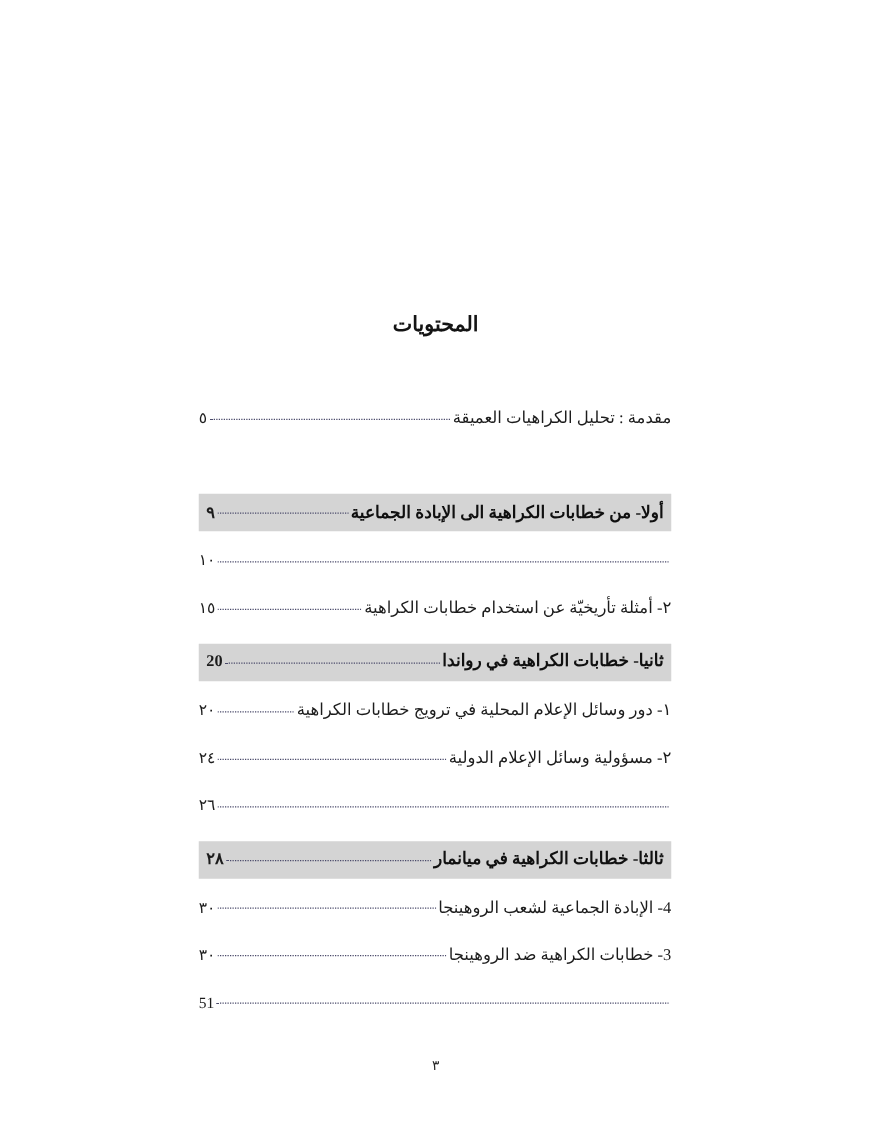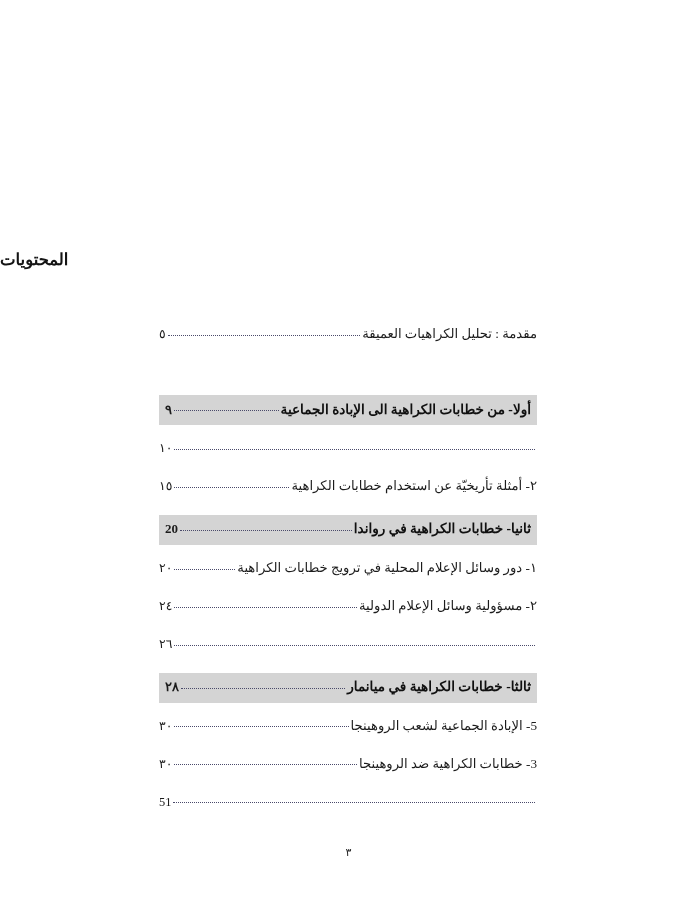--- a/index.html
+++ b/index.html
@@ -23,21 +23,21 @@
     height: 901px;
     box-sizing: border-box;
   }
 
   
   .doc-title {
     position: absolute;
     top: 250px;
     left: 0;
     width: 697px;
-    text-align: left;
+    text-align: center;
     font-size: 16.5px;
     font-weight: bold;
     letter-spacing: 0;
     color: #141414;
     direction: rtl;
   }
 
   
   .toc {
     position: absolute;
@@ -171,21 +171,21 @@
       <div class="toc-row entry">
         <span class="leader"></span>
         <span class="page-num">٢٦</span>
       </div>
       <div class="toc-row section">
         <span class="entry-label">ثالثا- خطابات الكراهية في ميانمار</span>
         <span class="leader"></span>
         <span class="page-num">٢٨</span>
       </div>
       <div class="toc-row entry">
-        <span class="entry-label">5- الإبادة الجماعية لشعب الروهينجا</span>
+        <span class="entry-label">4- الإبادة الجماعية لشعب الروهينجا</span>
         <span class="leader"></span>
         <span class="page-num">٣٠</span>
       </div>
       <div class="toc-row entry">
         <span class="entry-label">3- خطابات الكراهية ضد الروهينجا</span>
         <span class="leader"></span>
         <span class="page-num">٣٠</span>
       </div>
       <div class="toc-row entry">
         <span class="leader"></span>

